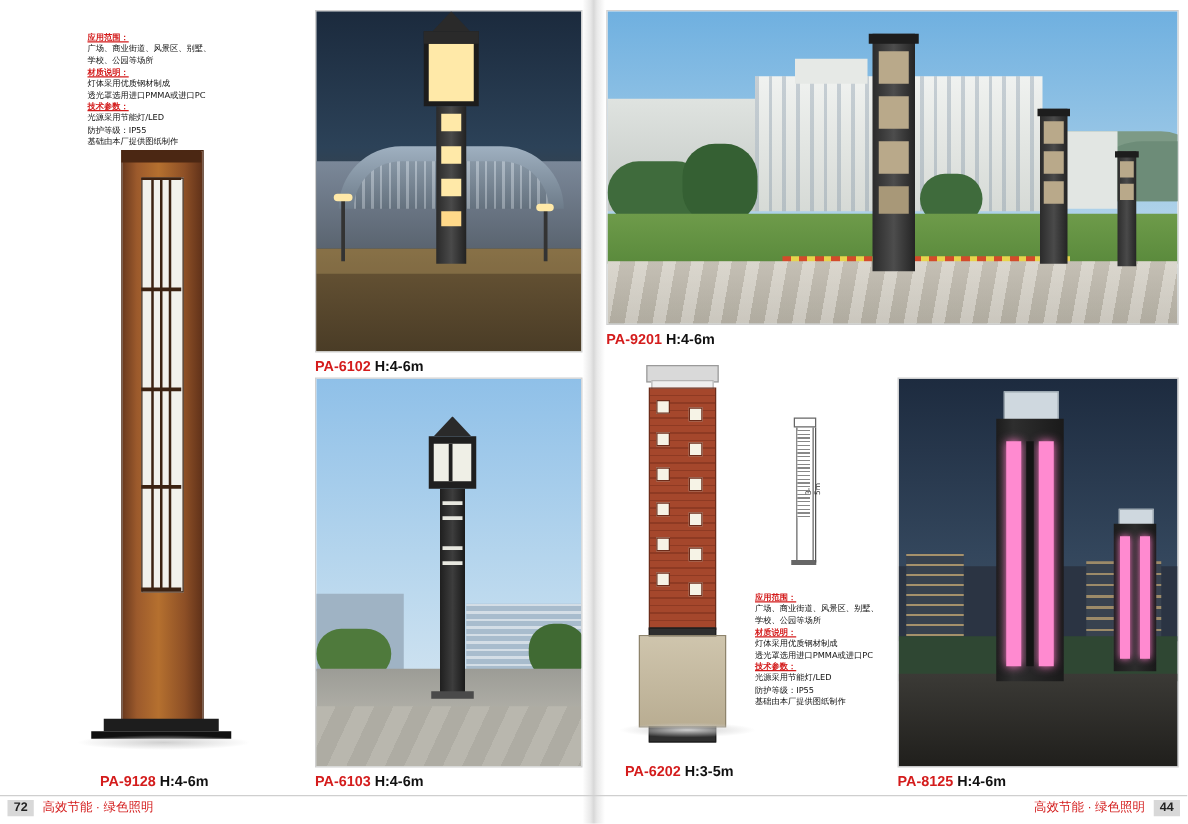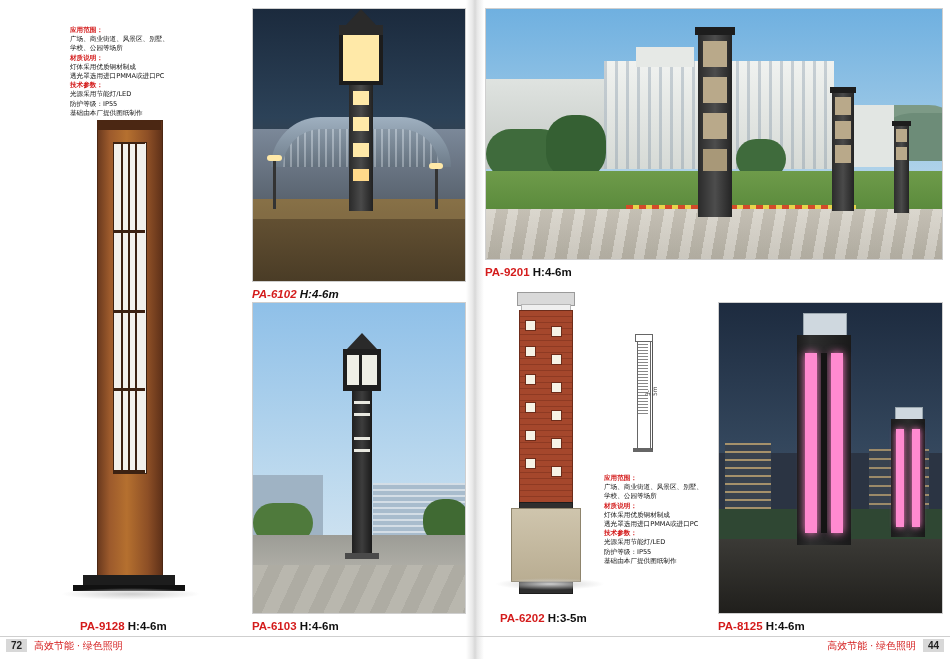--- a/index.html
+++ b/index.html
@@ -16,21 +16,21 @@
     background:linear-gradient(to right,#ffffff 0%, #e9e9e9 35%, #d8d8d8 50%, #e9e9e9 65%, #ffffff 100%);}
   .caption{
     position:absolute;color:#d41c1c;font-weight:bold;font-size:11.5px;
     font-family:"Liberation Sans", sans-serif;letter-spacing:0px;white-space:nowrap;
   }
   .caption .h{color:#111;font-weight:bold;}
   .specbox{
     position:absolute;font-family:"DejaVu Sans", sans-serif;
     font-size:6.6px;line-height:9.2px;color:#111;white-space:pre-line;
   }
-  .specbox .red{color:#d41c1c;font-weight:bold;display:block;}
+  .specbox .red{color:#d41c1c;font-weight:bold;display:block;text-decoration:underline;}
   .photo{position:absolute;overflow:hidden;}
   .pnum{
     position:absolute;bottom:6px;font-size:10px;color:#333;
     font-family:"Liberation Sans", sans-serif;
   }
   .pnum .num{
     display:inline-block;background:#d8d8d8;color:#222;padding:1px 5px;margin-right:4px;font-weight:bold;
   }
   .ftxt{color:#d41c1c;font-size:10px;}
   .footline{position:absolute;left:0;width:950px;height:1px;background:#cfcfcf;}
@@ -124,21 +124,21 @@
       <div style="position:absolute;left:4px;top:32px;width:16px;height:14px;background:#ffe9a8;"></div>
       <div style="position:absolute;left:4px;top:58px;width:16px;height:14px;background:#ffe9a8;"></div>
       <div style="position:absolute;left:4px;top:84px;width:16px;height:12px;background:#ffd98a;"></div>
     </div>
 
     <div style="position:absolute;left:20px;top:150px;width:3px;height:50px;background:#333;"></div>
     <div style="position:absolute;left:14px;top:146px;width:15px;height:6px;background:#ffe9a8;border-radius:3px;"></div>
     <div style="position:absolute;left:182px;top:158px;width:3px;height:42px;background:#333;"></div>
     <div style="position:absolute;left:176px;top:154px;width:14px;height:6px;background:#ffe9a8;border-radius:3px;"></div>
   </div>
-  <div class="caption" style="left:252px;top:288px;font-style:italic;">
+  <div class="caption" style="left:252px;top:288px;">
     <span>PA-6102</span>
     <span class="h">H:4-6m</span>
   </div>
 
   <div class="photo" style="left:252px;top:302px;width:212px;height:310px;border:1px solid #cfcfcf;">
     <div class="sky" style="background:linear-gradient(to bottom,#8fc0e8 0%,#bcd9ee 55%,#dfeaf2 100%);"></div>
 
     <div style="position:absolute;left:0px;top:172px;width:70px;height:62px;background:#9fb3c4;"></div>
     <div style="position:absolute;left:120px;top:180px;width:92px;height:54px;background:#a8bccd;"></div>
     <div style="position:absolute;left:120px;top:180px;width:92px;height:54px;

